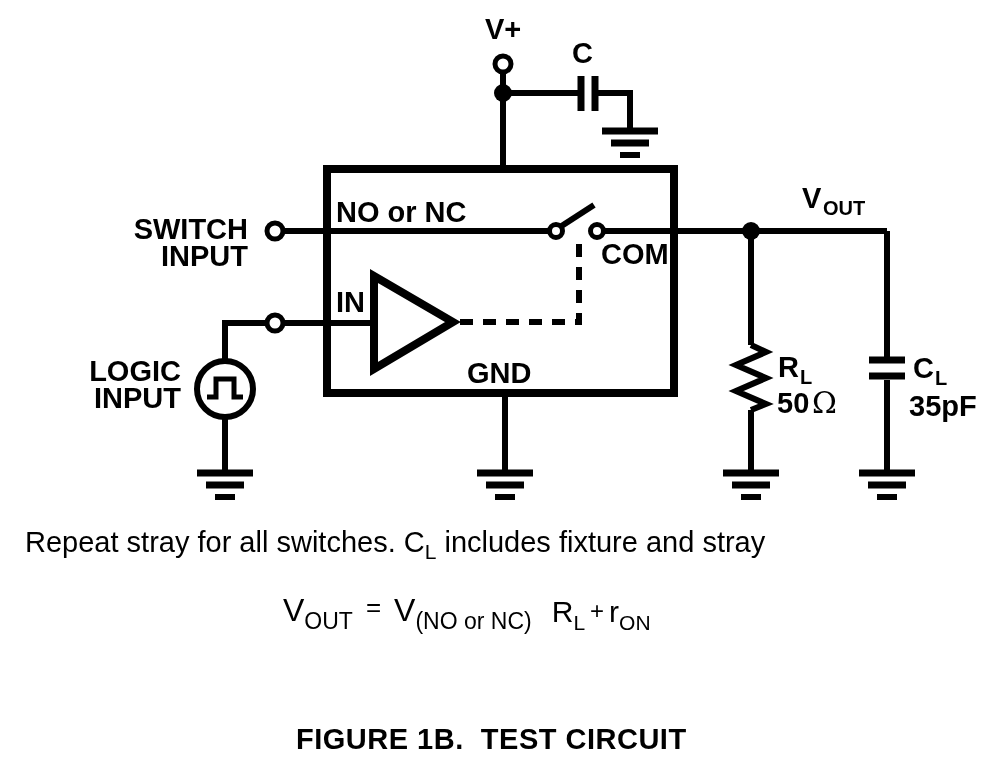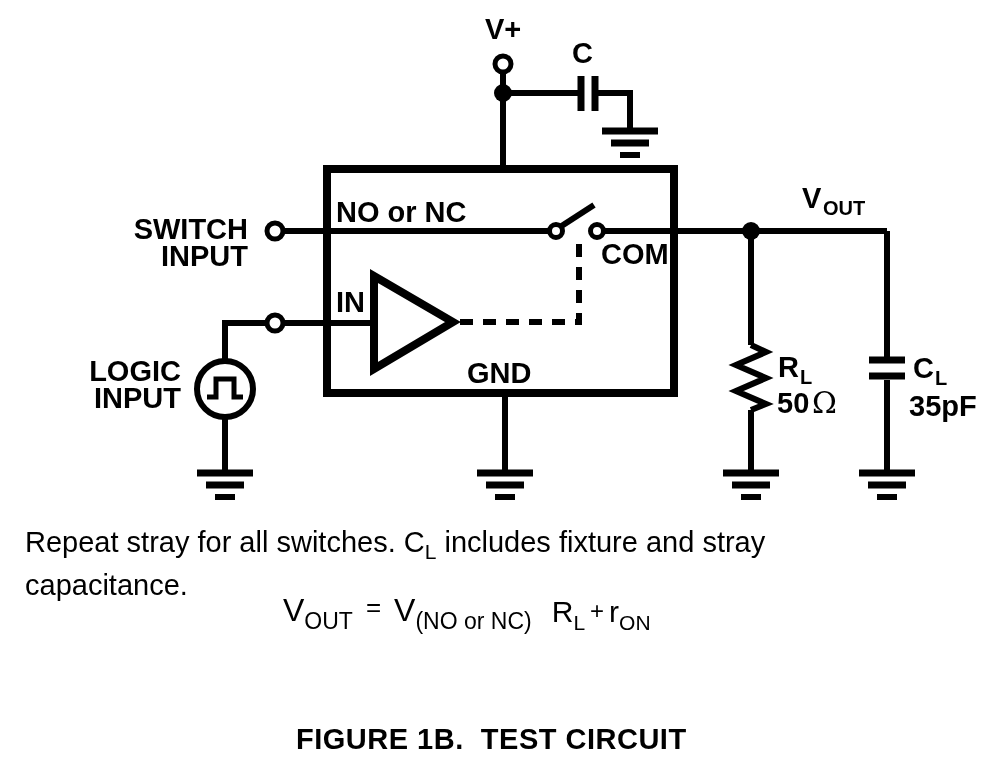--- a/index.html
+++ b/index.html
@@ -112,21 +112,20 @@
     <text class="lbl" x="777" y="413" font-size="30">50</text>
     <text class="omega" x="812" y="413">Ω</text>
     <text class="lbl" x="913" y="378">C</text>
     <text class="lbl-sub" x="935" y="385">L</text>
     <text class="lbl" x="909" y="416" font-size="30">35pF</text>
   </svg>
 
   
   <div class="note">
     <div><span>Repeat stray for all switches. C</span><span class="inline-sub">L</span><span> includes fixture and stray</span></div>
-    <div>capacitance.</div>
   </div>
 
   
   <div class="formula">
     <span>V</span>
       <span class="f-sub">OUT</span>
     <span class="f-eq">=</span>
     <span>V</span>
       <span class="f-sub">(NO or NC)</span>
     <div class="frac">

